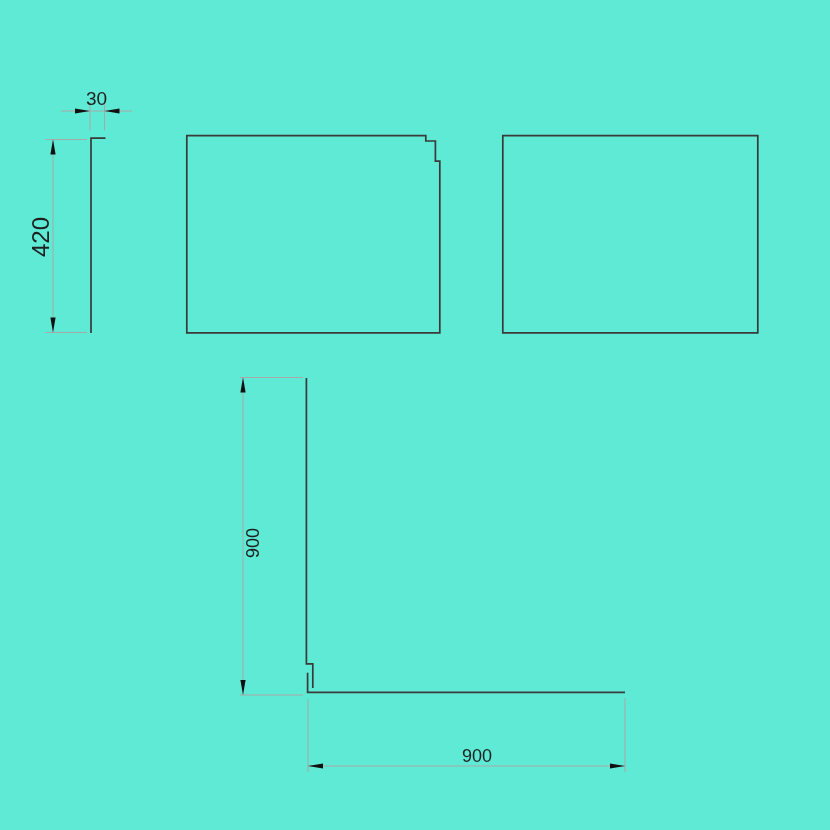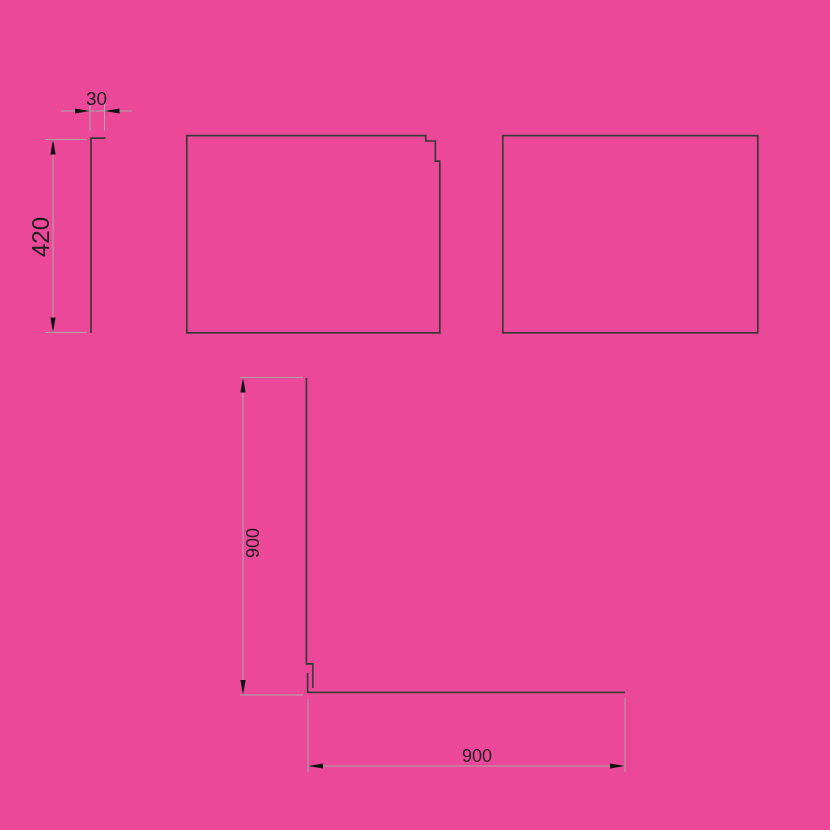--- a/index.html
+++ b/index.html
@@ -39,21 +39,21 @@
     font-size: 19px;
   }
   .dim-text-large {
     font-family: "Liberation Sans", "DejaVu Sans", sans-serif;
     font-size: 24px;
   }
 </style>
 </head>
 <body>
 
-<div class="canvas" style="background: #ec4899;">
+<div class="canvas" style="background: #5eead4;">
   <svg width="830" height="830" viewBox="0 0 830 830" xmlns="http://www.w3.org/2000/svg">
 
     <g>
       <path class="part" d="M105.5 138.2 L91 138.2 L91 333" stroke="#3a3a3a"></path>
 
       <g>
         <line class="dimline" x1="90" y1="102.5" x2="90" y2="130.5" stroke="#a8a8a8"></line>
         <line class="dimline" x1="104.5" y1="102.5" x2="104.5" y2="130.5" stroke="#a8a8a8"></line>
         <line class="dimline" x1="61" y1="111" x2="132" y2="111" stroke="#a8a8a8"></line>
         <polygon class="arrow" points="90,111 75,108.4 75,113.6" fill="#111111"></polygon>

